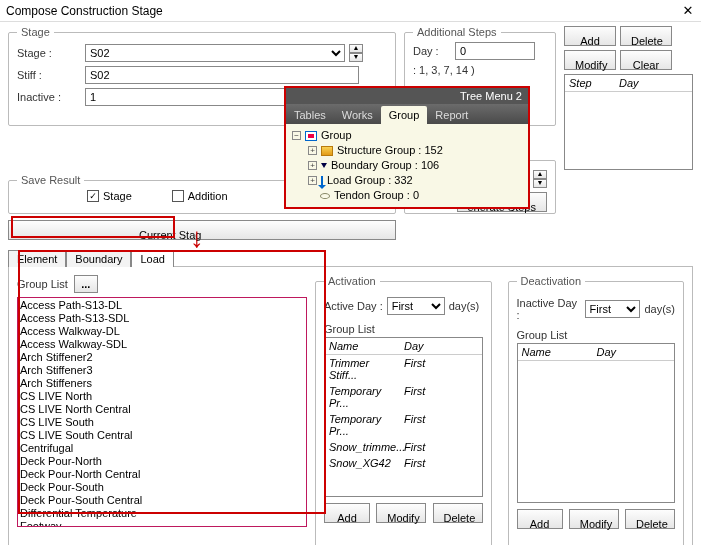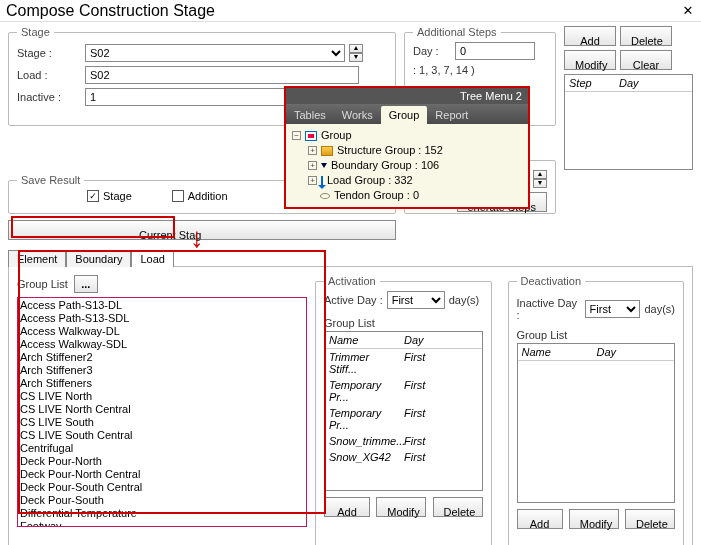--- a/index.html
+++ b/index.html
@@ -1,18 +1,18 @@
 <!DOCTYPE html>
 <html><head>
 <meta charset="utf-8">
 <style>
   * { box-sizing: border-box; font-family: "Segoe UI", Tahoma, Arial, sans-serif; font-size: 11px; }
   body { margin: 0; background: #fff; width: 701px; height: 545px; overflow: hidden; color: #000; }
   .titlebar { height: 22px; display: flex; align-items: center; justify-content: space-between; padding: 0 6px; background: #fff; border-bottom: 1px solid #ddd; }
-  .titlebar .title { font-size: 16px; }
+  .titlebar .title { font-size: 12px; }
   .titlebar .close { width: 14px; height: 14px; display: inline-flex; align-items: center; justify-content: center; font-size: 13px; }
   .dialog { position: relative; width: 701px; height: 523px; padding: 4px 8px 8px 8px; }
   fieldset { border: 1px solid #bbb; border-radius: 2px; margin: 0; padding: 4px 8px 6px 8px; }
   fieldset > legend { padding: 0 4px; color: #555; }
   .row { display: flex; align-items: center; gap: 4px; }
   .lbl { color: #333; }
   input[type=text] { border: 1px solid #888; height: 18px; padding: 0 4px; background: #fff; }
   select { border: 1px solid #888; height: 18px; background: #fff; }
   button.btn { height: 20px; border: 1px solid #888; background: linear-gradient(#fdfdfd,#e6e6e6); padding: 8px 10px; }
   .mini-btn { height: 18px; width: 24px; border:1px solid #888; background: linear-gradient(#fdfdfd,#e6e6e6); text-align:center; font-weight:bold; }
@@ -66,21 +66,21 @@
       <legend>Stage</legend>
       <div class="row" style="margin-top:2px;">
         <span class="lbl" style="width:64px;">Stage :</span>
         <select style="width:260px;"><option>S02</option></select>
         <span class="spin">
             <div>▲</div>
             <div>▼</div>
           </span>
       </div>
       <div class="row" style="margin-top:4px;">
-        <span class="lbl" style="width:64px;">Load :</span>
+        <span class="lbl" style="width:64px;">Stiff :</span>
         <input type="text" style="width: 274px;" value="S02">
       </div>
       <div class="row" style="margin-top:4px;">
         <span class="lbl" style="width:64px;">Inactive :</span>
         <input type="text" style="width: 260px;" value="1">
         <span class="spin">
             <div>▲</div>
             <div>▼</div>
           </span>
       </div>
@@ -171,30 +171,30 @@
           <div>Arch Stiffener2</div>
           <div>Arch Stiffener3</div>
           <div>Arch Stiffeners</div>
           <div>CS LIVE North</div>
           <div>CS LIVE North Central</div>
           <div>CS LIVE South</div>
           <div>CS LIVE South Central</div>
           <div>Centrifugal</div>
           <div>Deck Pour-North</div>
           <div>Deck Pour-North Central</div>
+          <div>Deck Pour-South</div>
           <div>Deck Pour-South Central</div>
-          <div>Deck Pour-South</div>
           <div>Differential Temperature</div>
           <div>Footway</div>
         </div>
     </div>
 
     <fieldset style="flex:1; position:relative;">
       <legend>Activation</legend>
-      <div class="row" style="margin-top:0;">
+      <div class="row" style="margin-top:6px;">
         <span class="lbl">Active Day :</span>
         <select style="width:58px;"><option>First</option></select>
         <span class="lbl">day(s)</span>
       </div>
       <div class="lbl" style="margin-top:8px;">Group List</div>
       <div class="tbl" style="height:160px; margin-top:2px;">
         <div class="hdr">
           <div class="col-name">Name</div>
           <div class="col-day">Day</div>
         </div>

